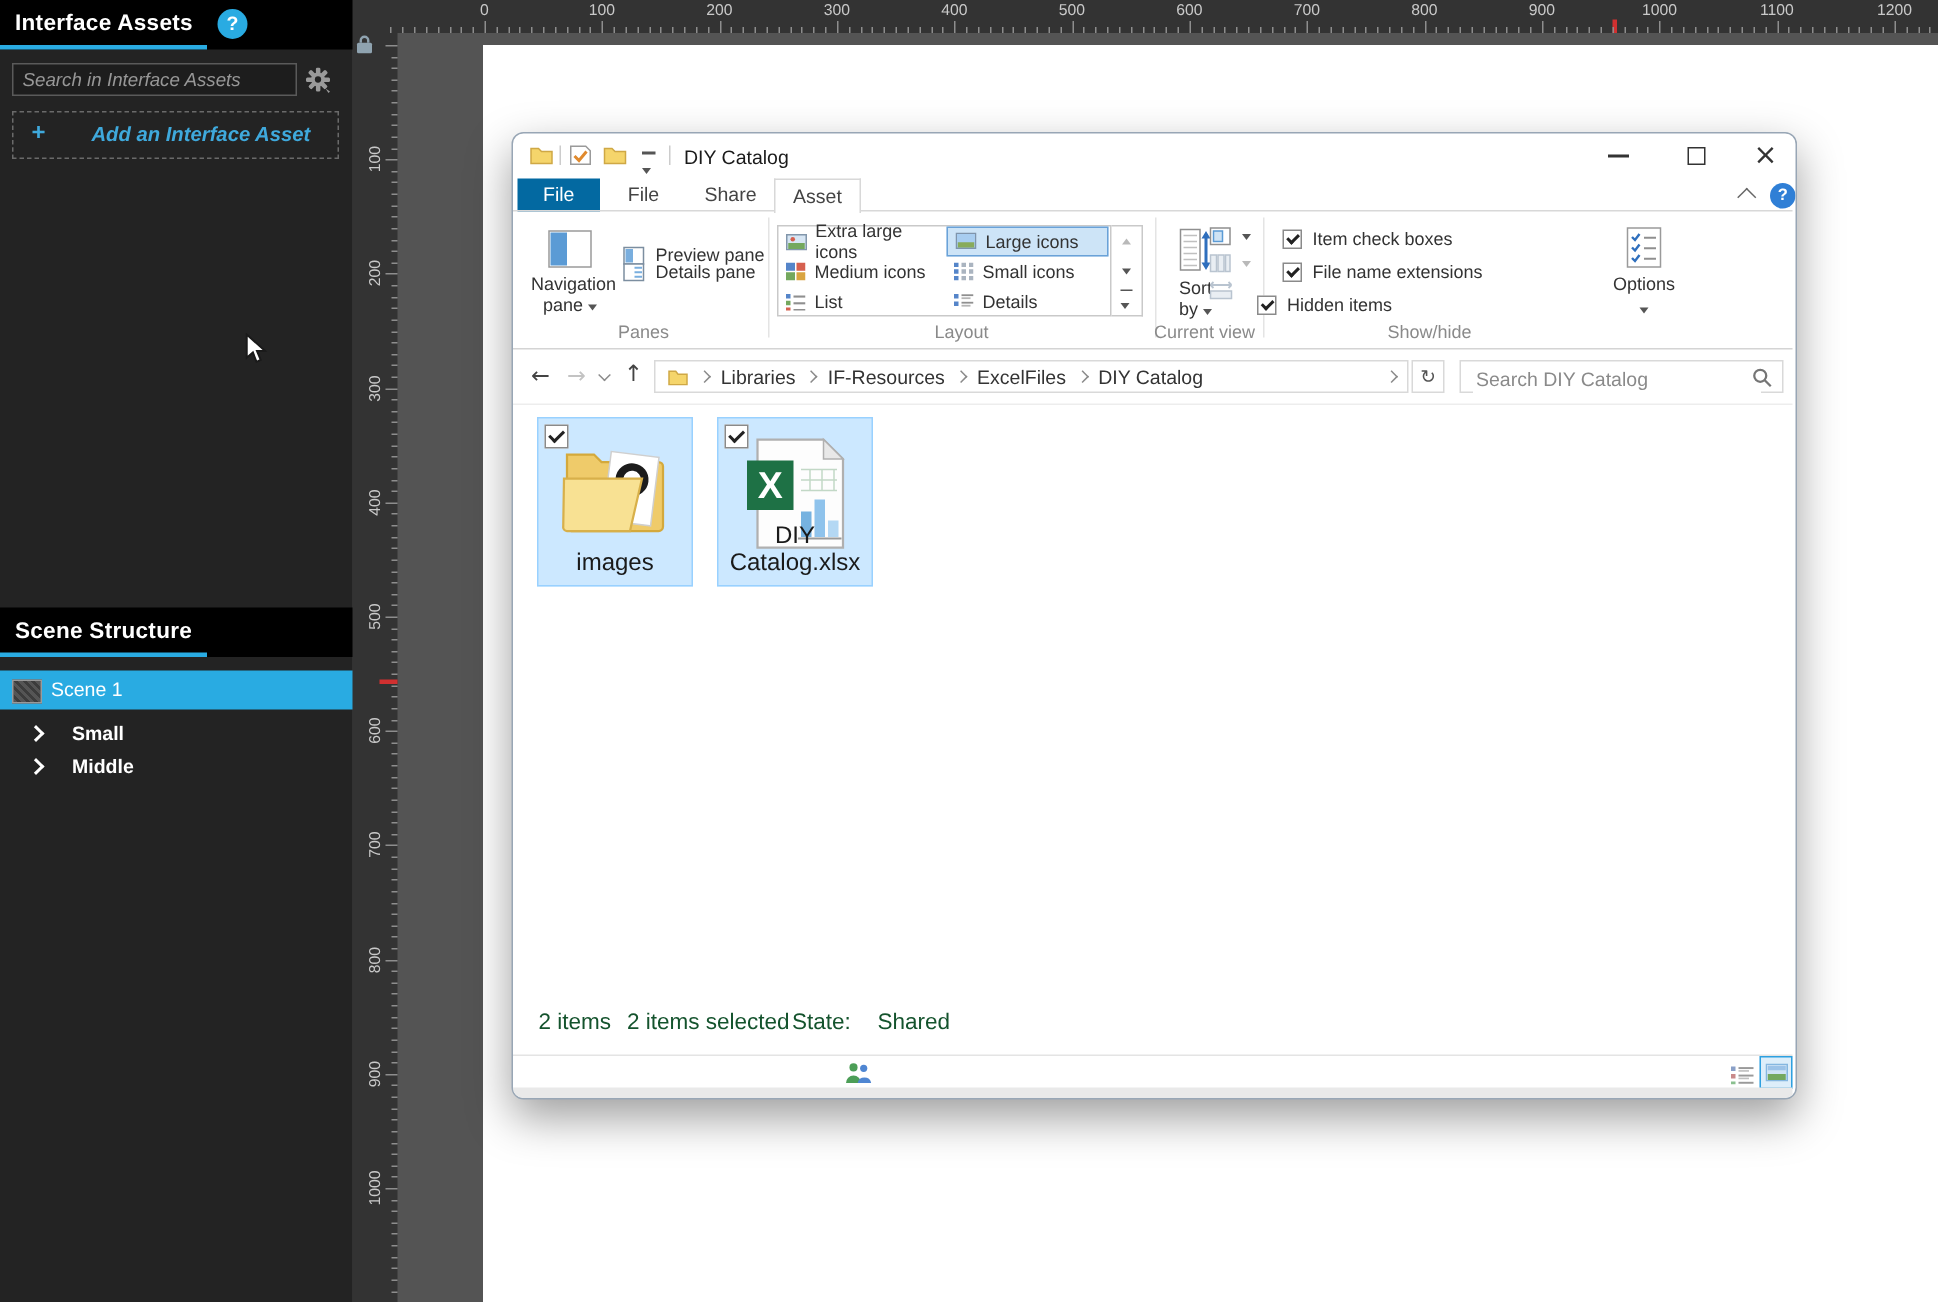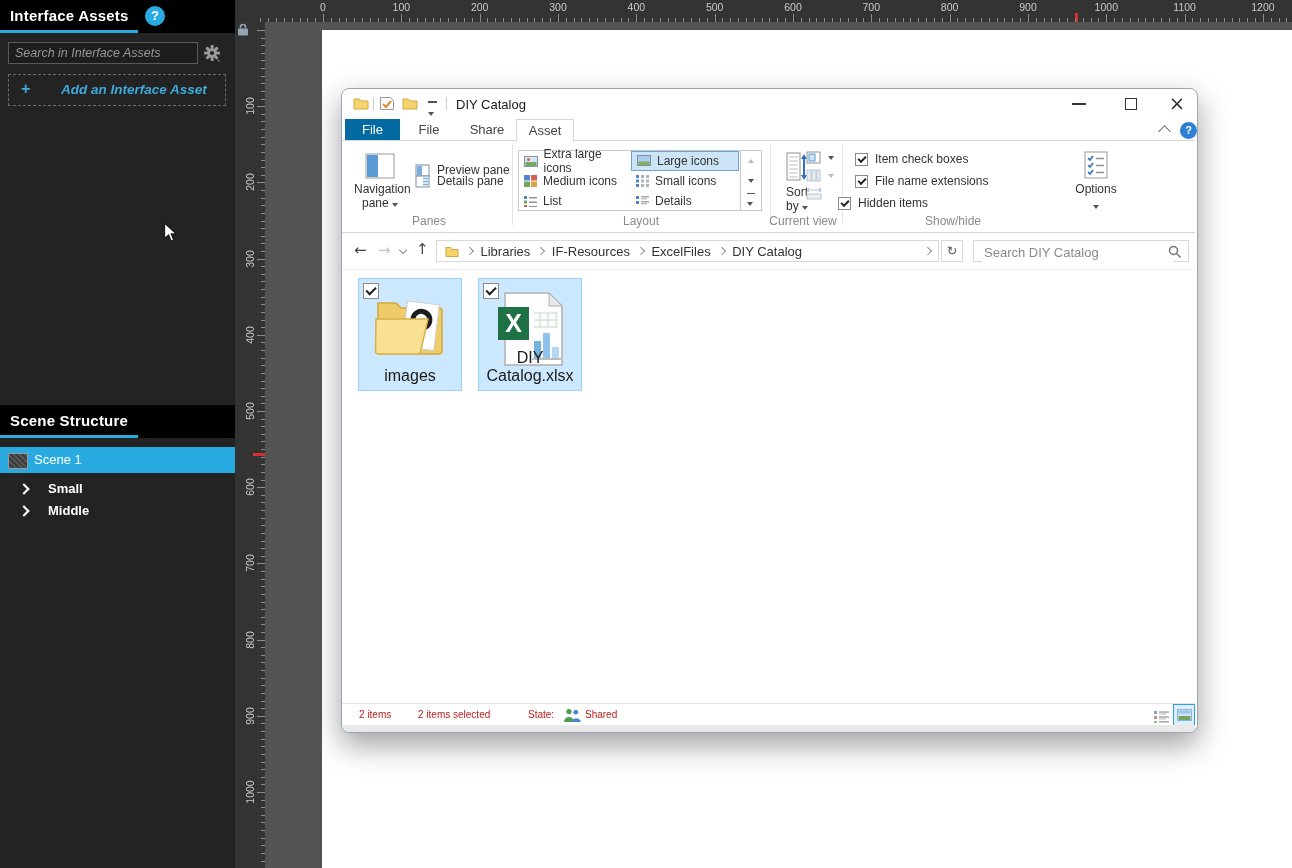--- a/index.html
+++ b/index.html
@@ -62,21 +62,21 @@
   .navarrow{position:absolute;font-family:"DejaVu Sans",sans-serif;font-size:15px;color:#444;cursor:pointer}
   #crumbbox{position:absolute;left:94px;top:151px;width:503px;height:22px;border:1px solid #d9d9d9;box-sizing:border-box;display:flex;align-items:center;gap:8px;padding:0 8px}
   #refreshbox{position:absolute;left:599px;top:151px;width:22px;height:22px;border:1px solid #d9d9d9;box-sizing:border-box;text-align:center;line-height:20px;color:#555;font-family:"DejaVu Sans",sans-serif;cursor:pointer}
   #searchbox{position:absolute;left:631px;top:151px;width:216px;height:22px;border:1px solid #d9d9d9;box-sizing:border-box}
   #searchbox input{border:none;outline:none;width:188px;height:18px;margin:1px 0 0 8px;font-size:13px;color:#555;font-family:"Liberation Sans",sans-serif}
   #searchbox input::placeholder{color:#8a8a8a}
   .tile{position:absolute;top:189px;width:104px;height:113px;box-sizing:border-box;cursor:pointer}
   .tile.on{background:#cce8ff;border:1px solid #99d1ff}
   .tile .nm{position:absolute;left:0;bottom:5px;width:100%;text-align:center;font-size:16px;color:#1a1a1a}
   .tile .ck{position:absolute;left:4px;top:4px;width:16px;height:16px}
-  .sbtext{position:absolute;top:620px;font-size:10px;color:#b91c1c}
+  .sbtext{position:absolute;top:584px;font-size:15px;color:#14532d}
   .vtoggle{position:absolute;width:22px;height:22px;box-sizing:border-box;display:flex;align-items:center;justify-content:center;cursor:pointer}
   .vtoggle.sel{border:1px solid #2da0e0;background:#ddeefa}
 
   
   #cursor{position:absolute;left:163px;top:222px;z-index:50}
 </style>
 </head>
 <body>
 
 <div id="root">

